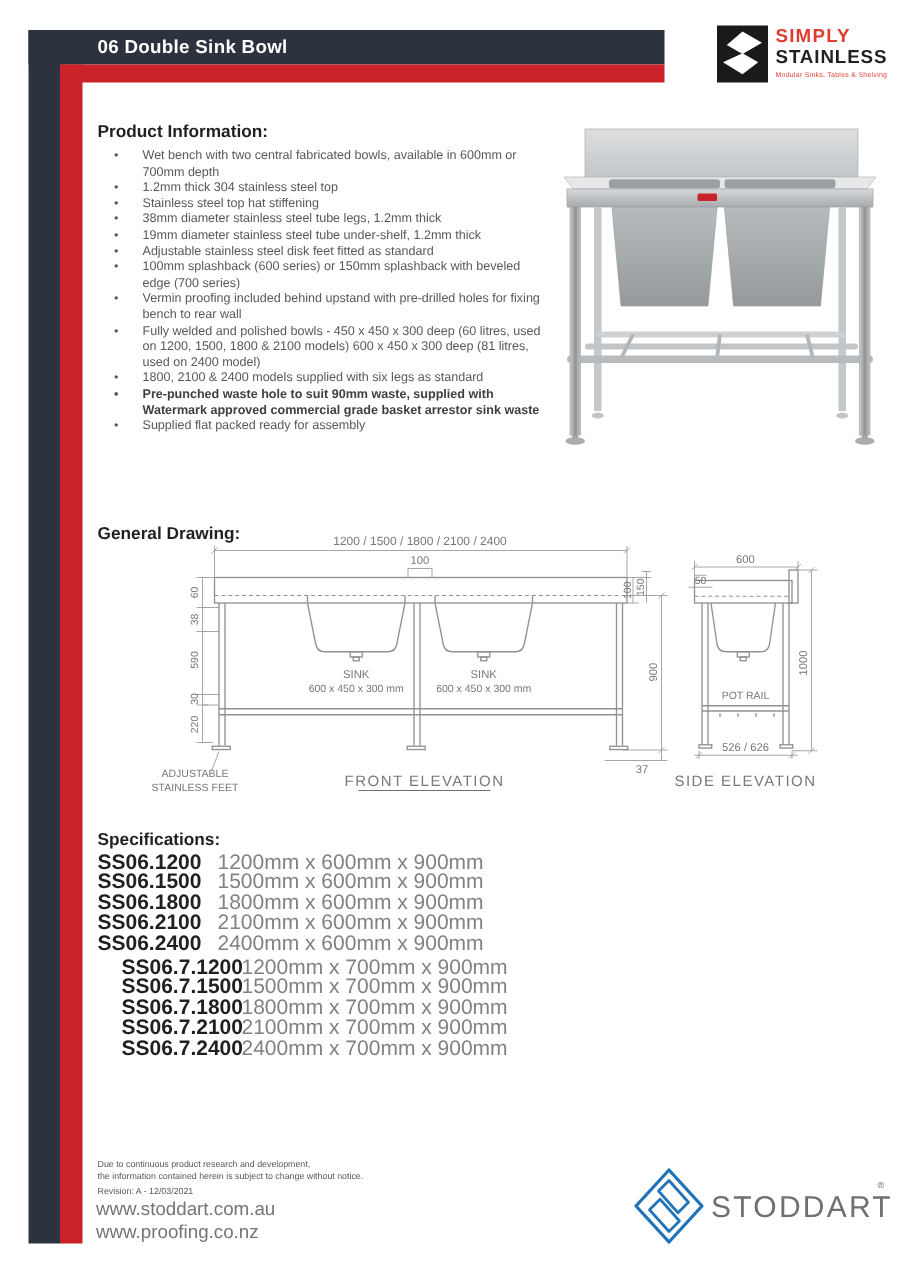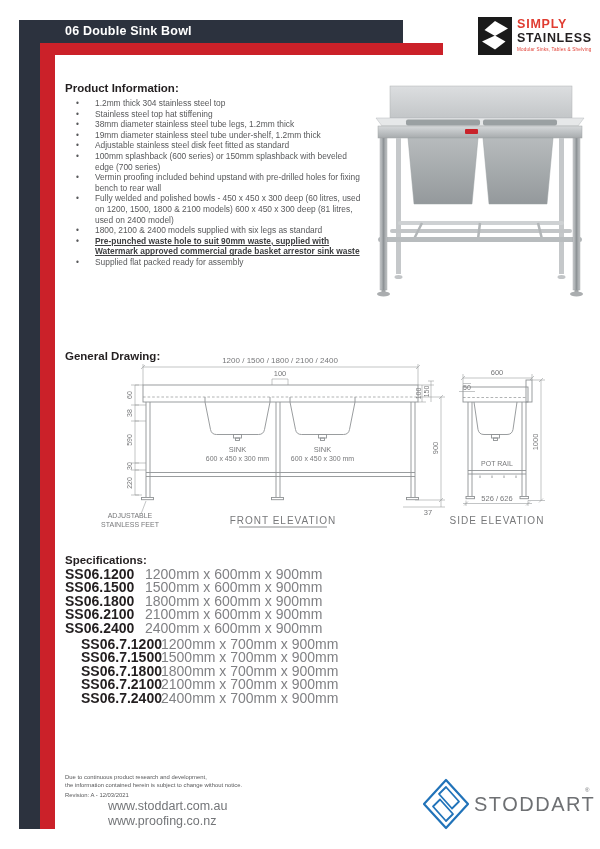--- a/index.html
+++ b/index.html
@@ -2,41 +2,41 @@
 <html><head>
 <meta charset="utf-8">
 <style>
   html,body{margin:0;padding:0;background:#ffffff;}
   #page{position:relative;width:600px;height:849px;background:#ffffff;overflow:hidden;
         font-family:"Liberation Sans",sans-serif;color:#231f20;}
 
   
   .side-dark{position:absolute;left:19px;top:20px;width:21px;height:809px;background:#2c323e;}
   .side-red{position:absolute;left:40px;top:43px;width:15px;height:786px;background:#cb2129;}
-  .header-bar{position:absolute;left:19px;top:20px;width:384px;height:23px;background:#2c323e;}
+  .header-bar{position:absolute;left:19px;top:20px;width:424px;height:23px;background:#2c323e;}
   .header-bar .title{display:block;padding-left:46px;line-height:23px;color:#ffffff;
         font-size:12.5px;font-weight:bold;letter-spacing:.2px;}
   .header-red{position:absolute;left:40px;top:43px;width:403px;height:12px;background:#cb2129;}
 
   
   .ss-logo{position:absolute;left:478px;top:16px;width:120px;height:48px;display:flex;}
   .ss-logo .mark{width:34px;height:40px;flex:0 0 34px;}
   .ss-logo .words{margin-left:5px;padding-top:2px;}
   .ss-simply{font-size:12.5px;font-weight:bold;letter-spacing:.8px;color:#e03c31;line-height:13px;}
   .ss-stainless{font-size:12.5px;font-weight:bold;letter-spacing:.6px;color:#231f20;line-height:14px;}
   .ss-tag{font-size:4.6px;color:#e03c31;margin-top:2px;letter-spacing:.2px;}
 
   
   .h-sec{position:absolute;font-size:11.5px;font-weight:bold;color:#231f20;}
 
   
   .bullets{position:absolute;left:74px;top:98px;width:288px;margin:0;padding:0;list-style:none;}
   .bullets li{position:relative;padding-left:21px;font-size:8.4px;line-height:10.6px;color:#58595b;}
   .bullets li::before{content:"\2022";position:absolute;left:2px;top:0;color:#58595b;}
-  .bullets li.b{font-weight:bold;color:#3f4042;text-decoration:underline;}
+  .bullets li.b{font-weight:bold;color:#3f4042;}
 
   
   .photo{position:absolute;left:362px;top:82px;width:236px;height:228px;}
 
   
   .drawing{position:absolute;left:55px;top:350px;width:545px;height:200px;}
   .drawing text{font-family:"Liberation Sans",sans-serif;fill:#77787a;}
   .dline{stroke:#9b9da0;stroke-width:.6;fill:none;}
   .sline{stroke:#8f9294;stroke-width:.9;fill:none;}
   .dash{stroke:#8f9294;stroke-width:.7;fill:none;stroke-dasharray:2.6 2;}
@@ -45,21 +45,21 @@
 
   
   .specs{position:absolute;left:65px;top:568px;width:260px;}
   .specs.g2{top:638px;margin-left:16px;}
   .spec-row{display:flex;font-size:14px;line-height:13.4px;}
   .spec-code{width:80px;font-weight:bold;color:#231f20;}
   .spec-size{color:#808184;}
 
   
   .foot-small{position:absolute;left:65px;font-size:5.9px;line-height:8.2px;color:#58595b;}
-  .foot-urls{position:absolute;left:64px;top:799px;font-size:12.5px;line-height:14.5px;color:#737578;margin-left:44px;}
+  .foot-urls{position:absolute;left:64px;top:799px;font-size:12.5px;line-height:14.5px;color:#737578;}
   .stoddart{position:absolute;left:422px;top:778px;width:172px;height:52px;}
 </style>
 </head>
 <body>
 
 <div id="page">
 
   <div class="side-dark"></div>
   <div class="side-red"></div>
   <div class="header-bar">
@@ -75,20 +75,21 @@
     </svg>
     <div class="words">
       <div class="ss-simply">SIMPLY</div>
       <div class="ss-stainless">STAINLESS</div>
       <div class="ss-tag">Modular Sinks, Tables &amp; Shelving</div>
     </div>
   </div>
 
   <div class="h-sec" style="left:65px;top:82px;">Product Information:</div>
   <ul class="bullets">
+    <li>Wet bench with two central fabricated bowls, available in 600mm or 700mm depth</li>
     <li>1.2mm thick 304 stainless steel top</li>
     <li>Stainless steel top hat stiffening</li>
     <li>38mm diameter stainless steel tube legs, 1.2mm thick</li>
     <li>19mm diameter stainless steel tube under-shelf, 1.2mm thick</li>
     <li>Adjustable stainless steel disk feet fitted as standard</li>
     <li>100mm splashback (600 series) or 150mm splashback with beveled edge (700 series)</li>
     <li>Vermin proofing included behind upstand with pre-drilled holes for fixing bench to rear wall</li>
     <li>Fully welded and polished bowls - 450 x 450 x 300 deep (60 litres, used on 1200, 1500, 1800 &amp; 2100 models) 600 x 450 x 300 deep (81 litres, used on 2400 model)</li>
     <li>1800, 2100 &amp; 2400 models supplied with six legs as standard</li>
     <li class="b">Pre-punched waste hole to suit 90mm waste, supplied with Watermark approved commercial grade basket arrestor sink waste</li>

